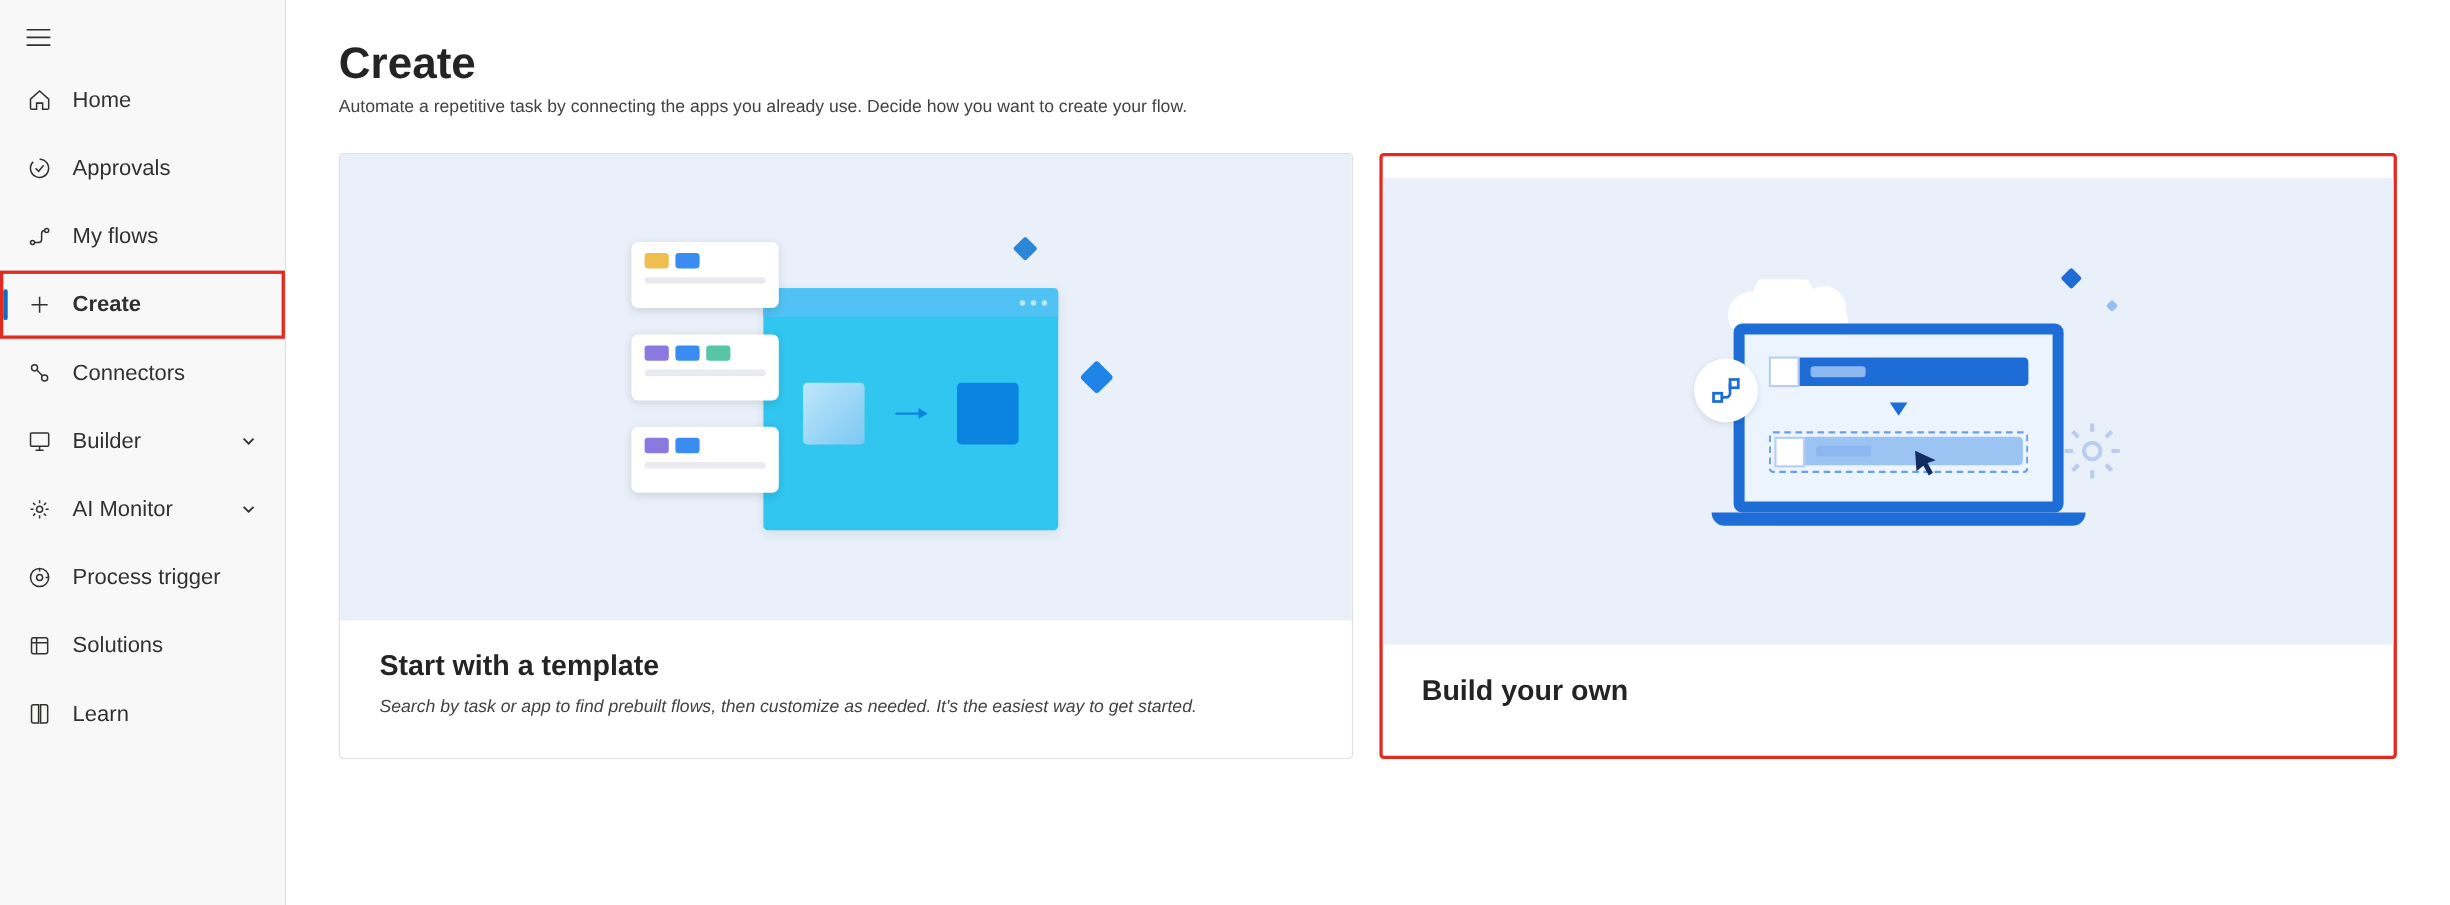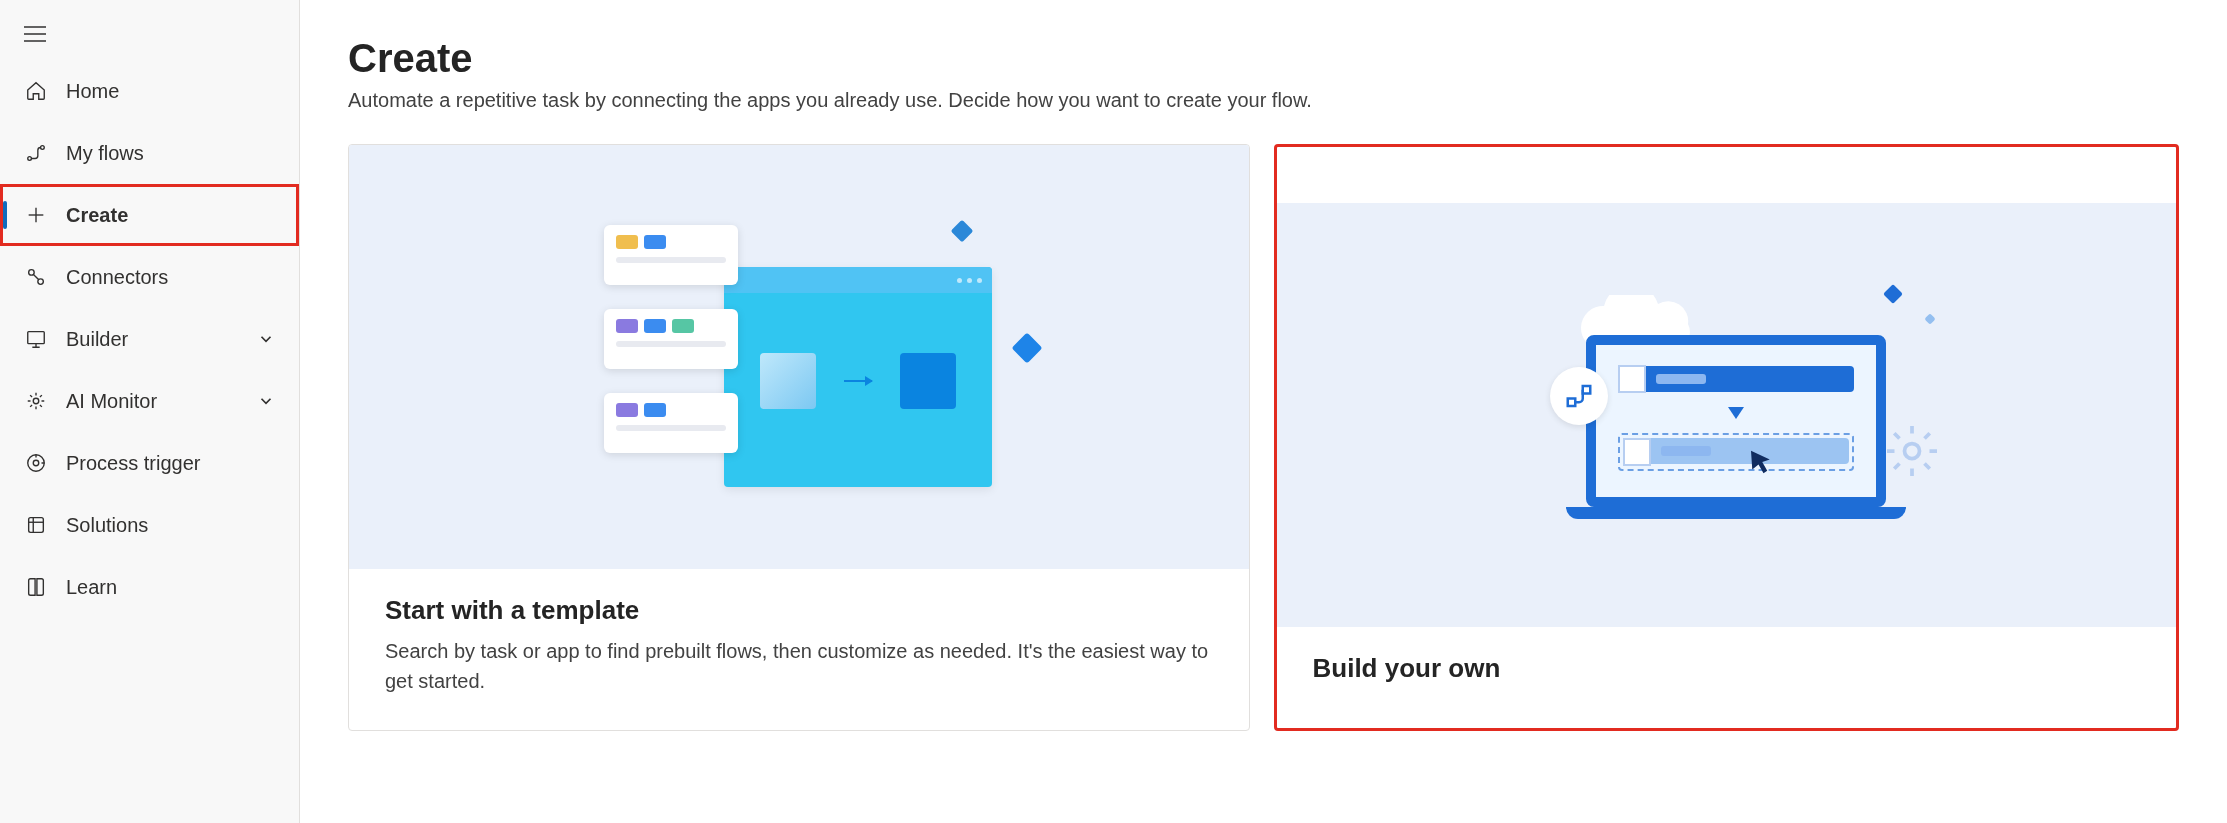--- a/index.html
+++ b/index.html
@@ -10,21 +10,21 @@
     }
     body {
       background: #ffffff;
       color: #323130;
       display: flex;
       width: 2227px;
       height: 823px;
       overflow: hidden;
     }
     .sidebar {
-      width: 300px;
+      width: 260px;
       background: #f8f8f8;
       border-right: 1px solid #e1dfdd;
       display: flex;
       flex-direction: column;
       padding-top: 8px;
     }
     .hamburger {
       display: flex;
       align-items: center;
       height: 52px;
@@ -88,21 +88,21 @@
       padding: 36px 48px;
       overflow: auto;
     }
     .page-title {
       font-size: 40px;
       font-weight: 600;
       color: #242424;
       margin-bottom: 8px;
     }
     .page-subtitle {
-      font-size: 20px;
+      font-size: 16px;
       color: #424242;
       margin-bottom: 32px;
     }
     .card-row {
       display: flex;
       gap: 24px;
     }
     .card {
       flex: 1;
       border: 1px solid #e1dfdd;
@@ -129,23 +129,24 @@
     .card-body {
       padding: 26px 36px 34px 36px;
     }
     .card-title {
       font-size: 26px;
       font-weight: 600;
       color: #242424;
       margin-bottom: 10px;
     }
     .card-desc {
-      font-size: 20px;
+      font-size: 16px;
       color: #424242;
       line-height: 1.5;
+      font-style: italic;
     }
     
     .hero1 {
       position: relative;
       width: 430px;
       height: 280px;
     }
     .h1-window {
       position: absolute;
       left: 140px;
@@ -256,20 +257,29 @@
 
   <div class="nav-item">
     <span class="icon-slot">
       <svg viewBox="0 0 24 24" fill="none" stroke="#323130" stroke-width="1.5">
           <path d="M3 11 12 3l9 8v9a1 1 0 0 1-1 1h-5v-6h-6v6H4a1 1 0 0 1-1-1z"></path>
         </svg>
     </span>
     <span class="label">Home</span>
   </div>
 
+  <div class="nav-item">
+    <span class="icon-slot">
+      <svg viewBox="0 0 24 24" fill="none" stroke="#323130" stroke-width="1.5">
+          <path d="M12 3a9 9 0 1 1-6.4 2.6"></path>
+          <path d="m8 12 3 3 5-6"></path>
+        </svg>
+    </span>
+    <span class="label">Approvals</span>
+  </div>
 
   <div class="nav-item">
     <span class="icon-slot">
       <svg viewBox="0 0 24 24" fill="none" stroke="#323130" stroke-width="1.5">
           <circle cx="5" cy="18" r="2"></circle>
           <circle cx="19" cy="6" r="2"></circle>
           <path d="M7 18h4a3 3 0 0 0 3-3V9a3 3 0 0 1 3-3"></path>
         </svg>
     </span>
     <span class="label">My flows</span>

